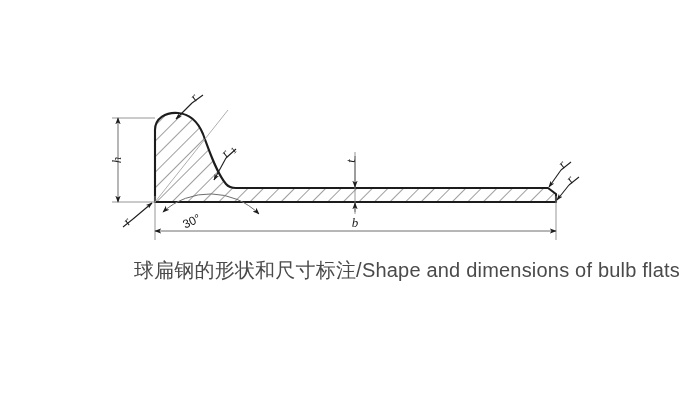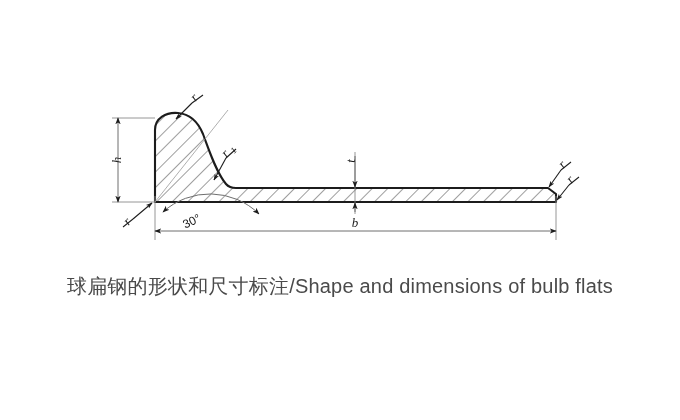--- a/index.html
+++ b/index.html
@@ -27,23 +27,23 @@
     position: absolute;
     left: 0;
     top: 0;
     width: 680px;
     height: 420px;
     display: block;
   }
   .caption {
     position: absolute;
     left: 0;
-    top: 272px;
+    top: 256px;
     width: 680px;
-    text-align: center;
+    text-align: right;
     font-family: "Liberation Sans", "DejaVu Sans", sans-serif;
     font-size: 20px;
     line-height: 28px;
     color: #4a4a4a;
     letter-spacing: 0.2px;
     white-space: nowrap;
   }
   
   text {
     font-family: "Liberation Serif", "DejaVu Serif", serif;

